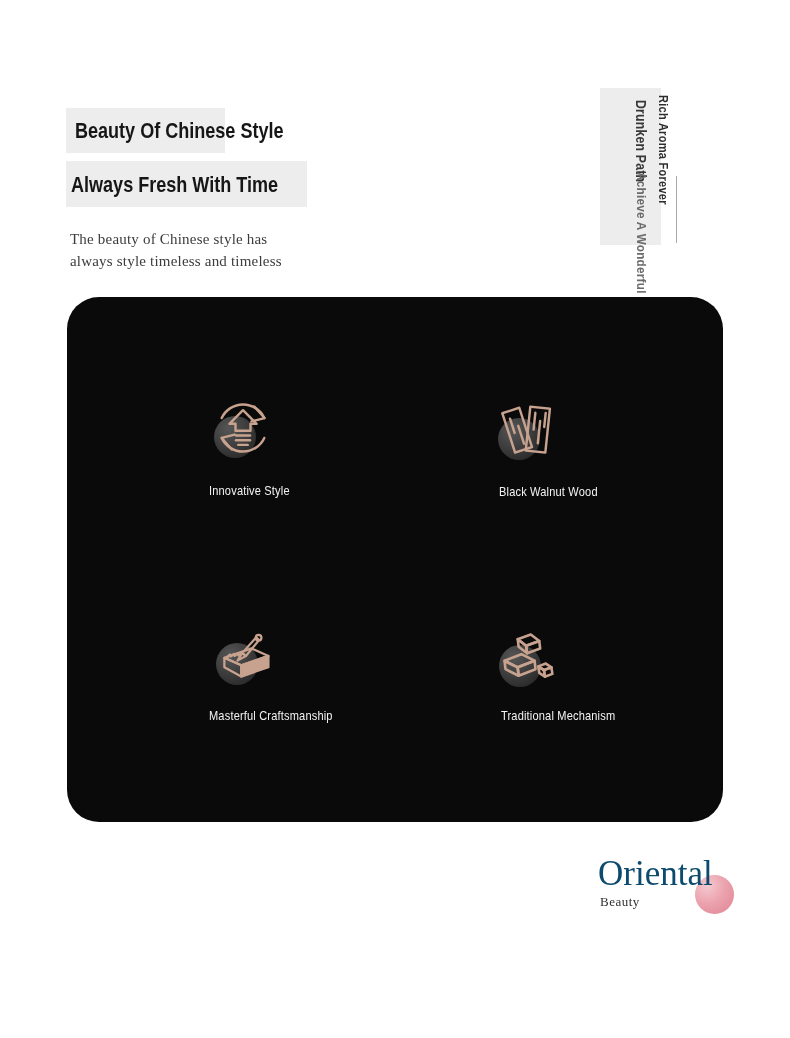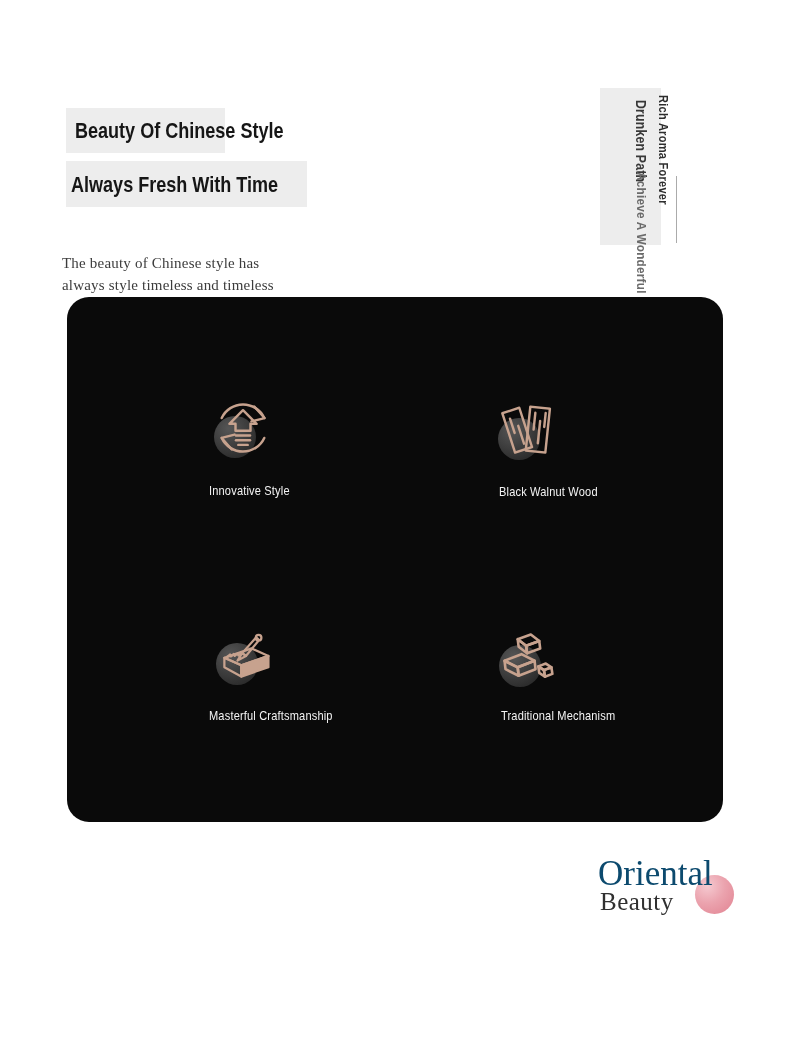--- a/index.html
+++ b/index.html
@@ -16,56 +16,56 @@
   .hl-1{left:66px;top:108px;width:159px;height:45px;}
   .hl-2{left:66px;top:161px;width:241px;height:46px;}
 
   
   .h{position:absolute;font-weight:bold;color:#161616;font-size:22px;line-height:24px;
      transform:scaleX(0.82);transform-origin:0 50%;white-space:nowrap;}
   .h1{left:75px;top:119px;}
   .h2{left:71px;top:173px;}
 
   
-  .para{position:absolute;left:62px;top:229px;font-family:"Liberation Serif",serif;
-        font-size:15px;line-height:21.5px;color:#3c3c3c;letter-spacing:0.2px;margin-top:24px;}
+  .para{position:absolute;left:70px;top:229px;font-family:"Liberation Serif",serif;
+        font-size:15px;line-height:21.5px;color:#3c3c3c;letter-spacing:0.2px;}
 
   
   .side-hl{position:absolute;left:600px;top:88px;width:61px;height:157px;background:var(--hl);}
   .vtext{position:absolute;font-weight:bold;white-space:nowrap;transform-origin:0 0;color:#333;}
   .vt-rich{left:671px;top:95px;font-size:13px;color:#2e2e2e;letter-spacing:0.3px;
            transform:rotate(90deg) scaleX(0.85);}
   .vt-drunken{left:649px;top:100px;font-size:14px;color:#383838;letter-spacing:0.2px;
            transform:rotate(90deg) scaleX(0.88);}
   .vt-achieve{left:649px;top:172px;font-size:13px;color:#6b6b6b;letter-spacing:0.3px;
            transform:rotate(90deg) scaleX(0.9);}
   .vline{position:absolute;left:676px;top:176px;width:1px;height:67px;background:#ababab;}
 
   
   .card{position:absolute;left:67px;top:297px;width:656px;height:525px;
-        background:var(--card-bg);border-radius:22px;}
+        background:var(--card-bg);border-radius:32px;}
   .glow{position:absolute;width:42px;height:42px;border-radius:50%;
         background:radial-gradient(circle at 35% 30%, #565656, #2d2d2d 75%);}
   .g1{left:147px;top:119px;} .g2{left:431px;top:121px;}
   .g3{left:149px;top:346px;} .g4{left:432px;top:348px;}
   .icon{position:absolute;width:60px;height:60px;color:var(--tan);}
   .i1{left:146px;top:101px;} .i2{left:430px;top:103px;}
   .i3{left:148px;top:328px;} .i4{left:431px;top:330px;}
   .flabel{position:absolute;color:#f4f4f4;font-size:13px;letter-spacing:0.2px;
           transform:scaleX(0.85);transform-origin:0 50%;white-space:nowrap;}
   .l1{left:142px;top:186px;} .l2{left:432px;top:187px;}
   .l3{left:142px;top:411px;} .l4{left:434px;top:411px;}
 
   
   .pink{position:absolute;left:695px;top:875px;width:39px;height:39px;border-radius:50%;
         background:radial-gradient(circle at 32% 28%, #f5c9d0, #eba3ae 45%, #e18291 100%);}
   .logo-title{position:absolute;left:598px;top:856px;font-family:"Liberation Serif",serif;
         font-size:35px;line-height:36px;color:#0c4a6e;}
   .logo-sub{position:absolute;left:600px;top:891px;font-family:"Liberation Serif",serif;
-        font-size:25px;line-height:22px;color:#303030;letter-spacing:0.5px;}
+        font-size:13px;line-height:22px;color:#303030;letter-spacing:0.5px;}
 </style>
 </head>
 <body>
 
 <div class="page">
 
   <div class="hl hl-1"></div>
   <div class="hl hl-2"></div>
   <h1 class="h h1">Beauty Of Chinese Style</h1>
   <h2 class="h h2">Always Fresh With Time</h2>

